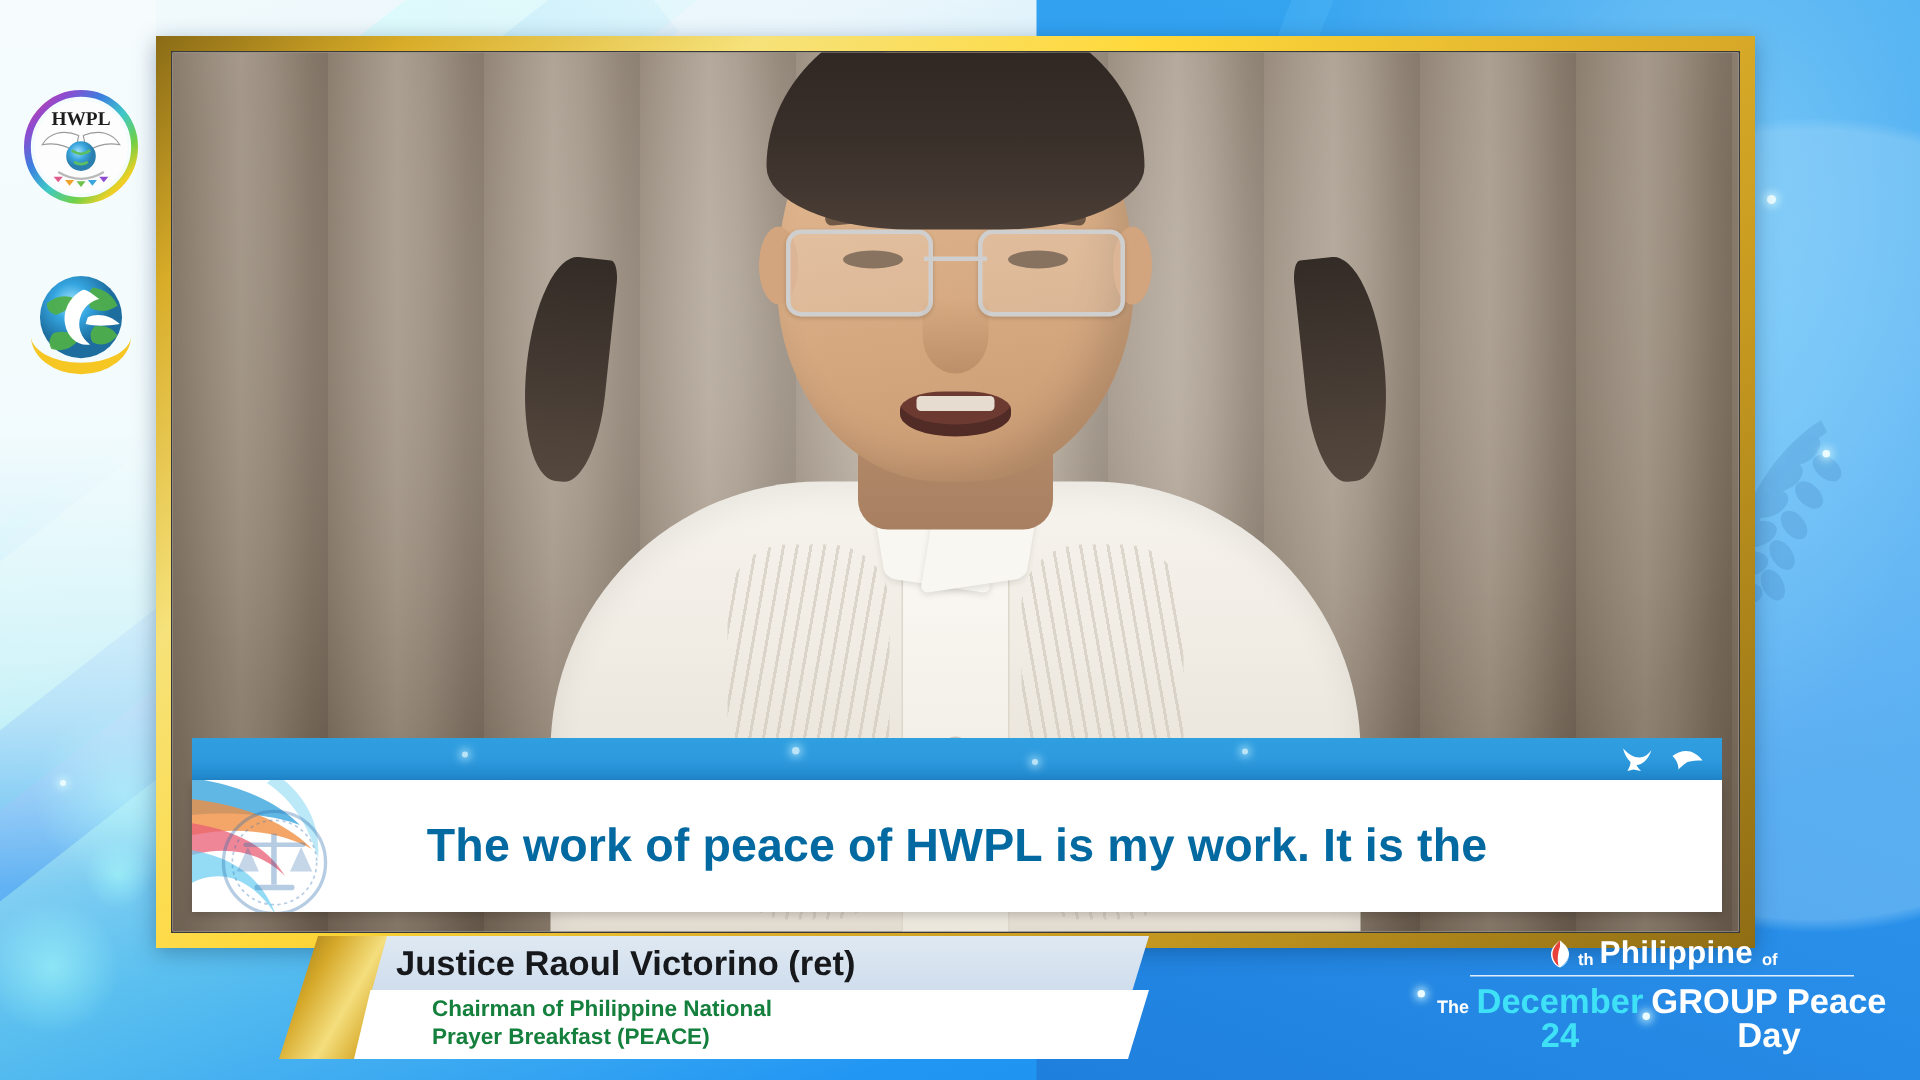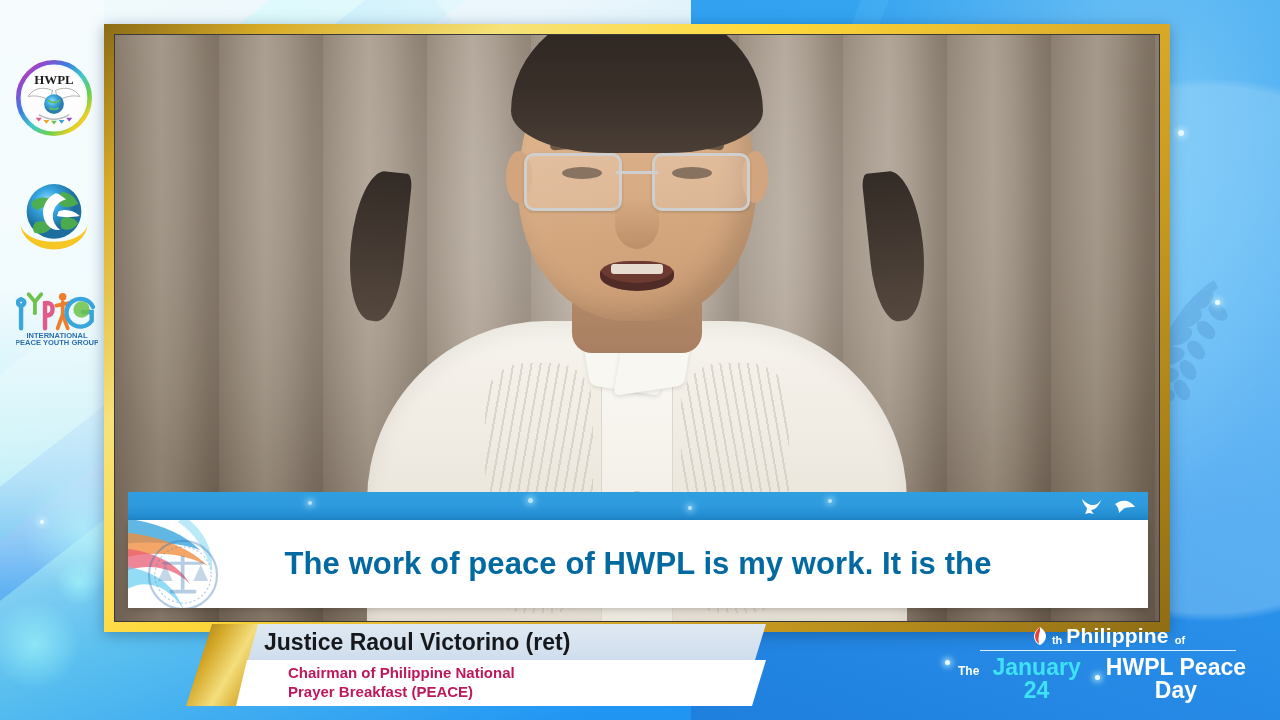--- a/index.html
+++ b/index.html
@@ -174,21 +174,21 @@
     clip-path:polygon(10px 0,518px 0,507px 36px,0 36px);
     display:flex;align-items:center;
   }
   .lower-name{margin-left:16px;font-size:23px;font-weight:bold;color:#16181b;}
   .lower-bot{
     position:absolute;left:50px;top:36px;width:530px;height:46px;
     background:#ffffff;
     clip-path:polygon(11px 0,530px 0,516px 46px,0 46px);
     display:flex;flex-direction:column;justify-content:center;
   }
-  .lower-role{margin-left:52px;font-size:15px;font-weight:bold;color:#be185d;line-height:1.25;}
+  .lower-role{margin-left:52px;font-size:15px;font-weight:bold;color:#15803d;line-height:1.25;}
 
   
   .anniv{position:absolute;right:22px;bottom:18px;width:300px;text-align:center;color:#fff;}
   .anniv-row1{display:flex;align-items:flex-end;justify-content:center;gap:4px;line-height:1;}
   .anniv-num{position:relative;width:17px;height:20px;display:inline-block;}
   .anniv-th{font-size:11px;font-weight:bold;}
   .anniv-word{font-size:21px;font-weight:bold;letter-spacing:.2px;}
   .anniv-of{font-size:11px;font-weight:bold;margin-left:2px;}
   .anniv-rule{height:1px;background:rgba(255,255,255,.85);margin:4px 22px 5px 22px;}
   .anniv-row2{display:flex;align-items:baseline;justify-content:center;gap:5px;line-height:1;}
@@ -315,36 +315,20 @@
           <path d="M20 32 q12 -10 26 -4 q-6 10 -18 14 q-8 -2 -8 -10z"></path>
           <path d="M60 18 q16 2 22 16 q-12 8 -24 2 q-4 -12 2 -18z"></path>
           <path d="M26 58 q14 -4 22 6 q-10 12 -24 8 q-4 -8 2 -14z"></path>
           <path d="M62 52 q14 -2 20 8 q-10 12 -22 6 q-4 -8 2 -14z"></path>
         </g>
         <path d="M52 20 C40 26 34 38 36 50 C38 62 48 70 58 68 C50 62 46 52 50 42 C52 36 58 30 66 28 C60 24 56 20 52 20 Z" fill="#fff"></path>
         <path d="M56 44 C64 40 76 42 84 50 C72 52 62 52 54 50 Z" fill="#fff"></path>
       </svg>
     </div>
 
-    <div class="logo logo-ipyg">
-      <svg viewBox="0 0 130 92" width="82" height="58">
-        <g>
-          <path d="M8 30 l0 34 M8 18 a5 5 0 1 0 0.1 0" stroke="#3aa6dd" stroke-width="7" fill="none" stroke-linecap="round"></path>
-          <path d="M20 10 l10 12 l10 -12" stroke="#6cc24a" stroke-width="6" fill="none" stroke-linecap="round"></path>
-          <path d="M30 22 l0 18" stroke="#6cc24a" stroke-width="6" stroke-linecap="round"></path>
-          <path d="M46 64 l0 -40 q12 -2 12 10 q0 10 -12 10" stroke="#e05a8a" stroke-width="7" fill="none" stroke-linecap="round"></path>
-          <circle cx="74" cy="14" r="6" fill="#ef7d2a"></circle>
-          <path d="M74 22 l0 20 M64 28 l20 -4 M66 64 l8 -22 M82 64 l-8 -22" stroke="#ef7d2a" stroke-width="6" fill="none" stroke-linecap="round"></path>
-          <path d="M122 30 a22 22 0 1 0 -2 22 l0 -14 l-14 0" stroke="#3aa6dd" stroke-width="7" fill="none" stroke-linecap="round"></path>
-          <circle cx="104" cy="34" r="13" fill="#6cc24a" opacity=".85"></circle>
-        </g>
-        <text x="65" y="80" text-anchor="middle" font-family="Liberation Sans, sans-serif" font-size="12" font-weight="bold" fill="#2f6fb0">INTERNATIONAL</text>
-        <text x="65" y="91" text-anchor="middle" font-family="Liberation Sans, sans-serif" font-size="12" font-weight="bold" fill="#2f6fb0">PEACE YOUTH GROUP</text>
-      </svg>
-    </div>
   </div>
 
   <div class="frame">
     <div class="frame-inner">
       <div class="curtain"></div>
       <div class="curtain-shade"></div>
 
       <div class="person">
         <div class="shirt">
           <div class="shirt-emb-l"></div>
@@ -440,18 +424,18 @@
           <path d="M9 19 C12 18 15 14 15 10 C15 12 13.5 16 9 19 Z" fill="#2f9ff0"></path>
         </svg>
       </span>
       <span class="anniv-th">th</span>
       <span class="anniv-word">Philippine</span>
       <span class="anniv-of">of</span>
     </div>
     <div class="anniv-rule"></div>
     <div class="anniv-row2">
       <span class="anniv-the">The</span>
-      <span class="anniv-date">January 24</span>
-      <span class="anniv-day">HWPL Peace Day</span>
+      <span class="anniv-date">December 24</span>
+      <span class="anniv-day">GROUP Peace Day</span>
     </div>
   </div>
 
 </div>
 
 </body></html>

